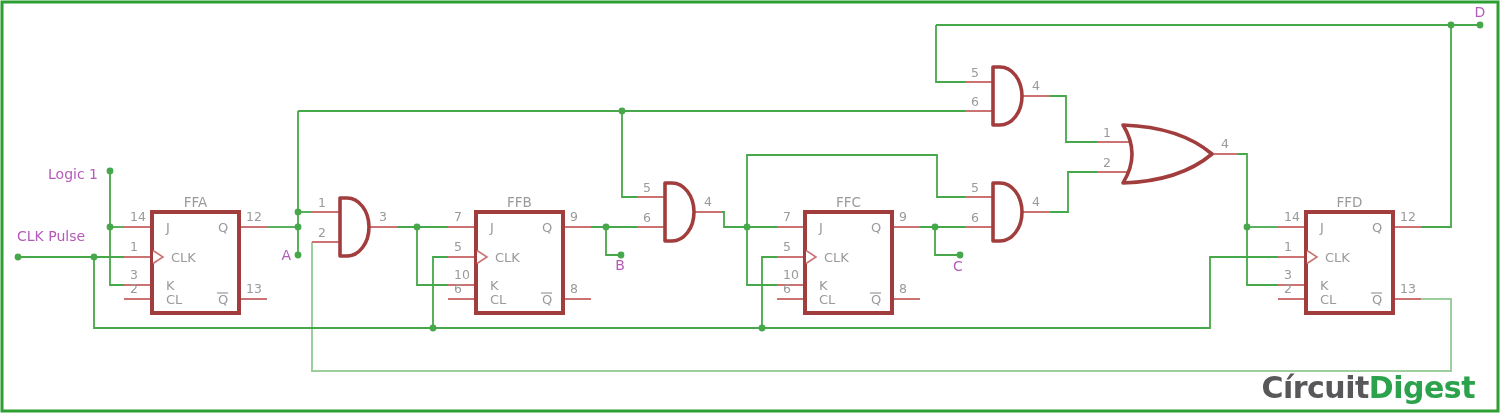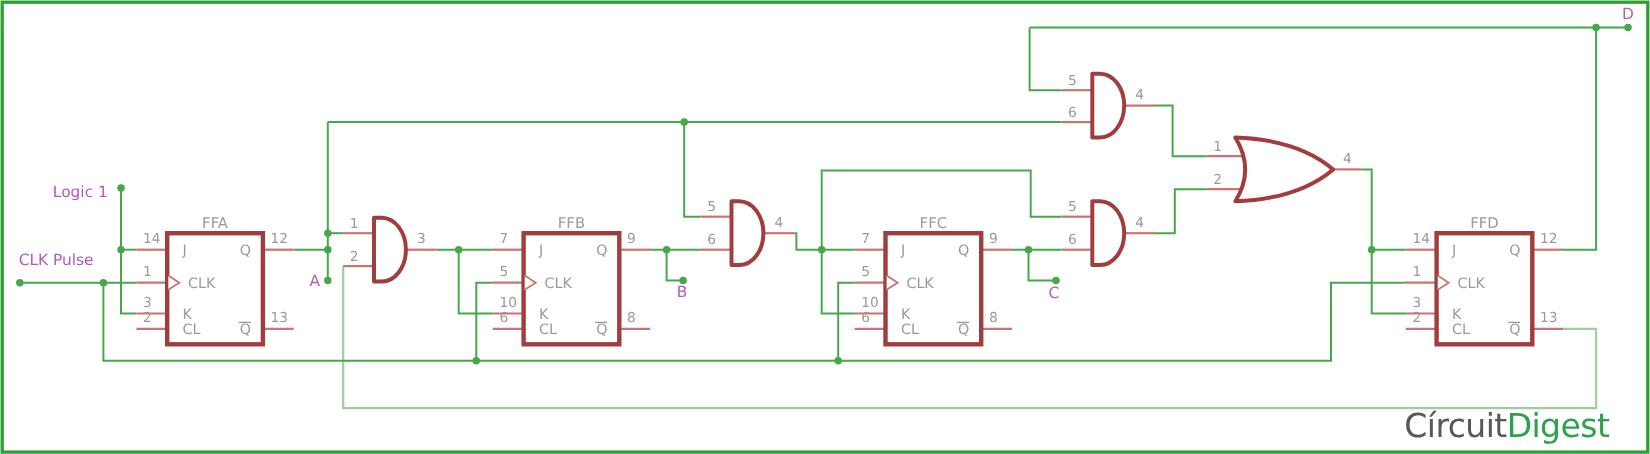--- a/index.html
+++ b/index.html
@@ -13,21 +13,21 @@
   .gate{stroke:var(--comp);stroke-width:3.6;fill:#fff;stroke-linejoin:round;}
   .dot{fill:var(--wire);stroke:none;}
   .frame{stroke:var(--frame);stroke-width:3;fill:none;}
   .ctri{stroke:var(--stub);stroke-width:1.6;fill:#fff;}
   .qline{stroke:var(--gray);stroke-width:1.2;}
   text{font-family:"DejaVu Sans",sans-serif;}
   .t-name{fill:var(--gray);font-size:13px;}
   .t-num{fill:var(--gray);font-size:12.5px;}
   .t-title{fill:var(--gray);font-size:13.5px;}
   .t-net{fill:var(--magenta);font-size:14px;}
-  .logo{position:absolute;right:37px;bottom:8px;font-weight:normal;font-size:30px;
+  .logo{position:absolute;right:25px;bottom:8px;font-weight:bold;font-size:30px;
         letter-spacing:-0.5px;font-family:"DejaVu Sans",sans-serif;}
 </style>
 </head>
 <body>
 
 <div class="stage" style="--bg: #ffffff; --wire: #47a74b; --wire-light: #9ccf9d; --stub: #cb7373; --comp: #a23d3d; --gray: #9a9a9a; --magenta: #b45ab8; --frame: #2d9f33;">
   <svg id="schem" width="1500" height="413" viewBox="0 0 1500 413">
       <rect x="2" y="2" width="1496" height="409" class="frame"></rect>
       <polyline points="312,242 312,371 1451,371 1451,299 1421,299" class="wire-light"></polyline>
       <polyline points="18,257 124,257" class="wire"></polyline>

